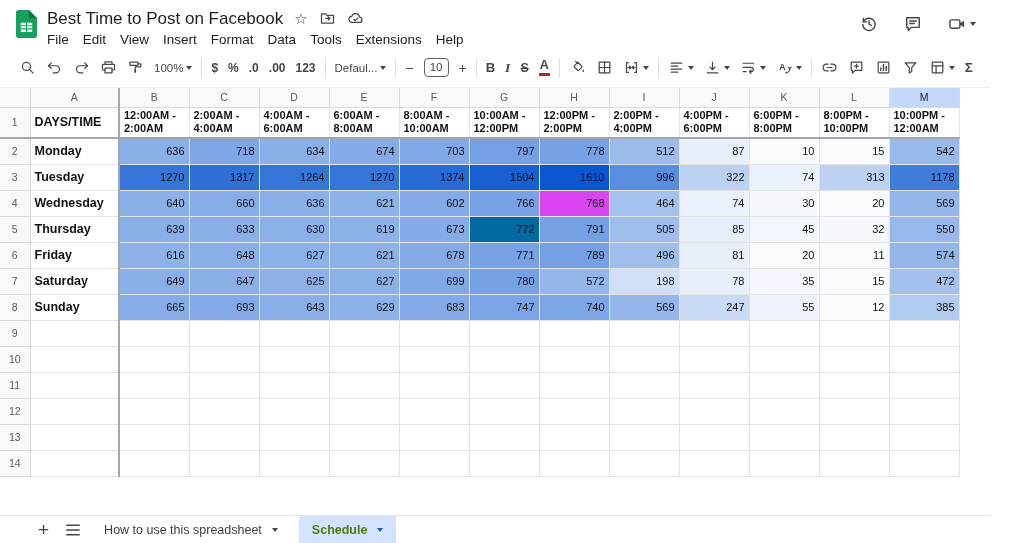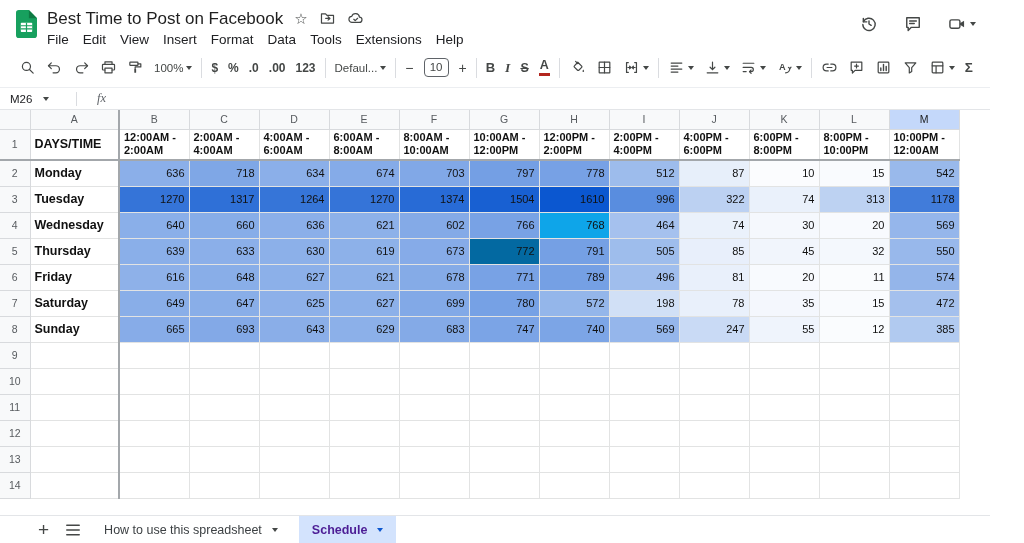--- a/index.html
+++ b/index.html
@@ -66,21 +66,21 @@
   .num{text-align:right}
   .fz-r{border-right:2px solid #a3a7ab}
   .fz-b{border-bottom:2px solid #a3a7ab}
 
   
   .sheetbar{height:28px;flex:none;display:flex;align-items:center;gap:8px;padding-left:38px;
             border-top:1px solid #e3e5e8;background:#fff}
   .plus{font-size:19px;color:#444746;line-height:1;margin-right:6px}
   .tab{display:flex;align-items:center;height:100%;padding:0 13px;font-size:12.5px;color:#3c4043}
   .tab span:first-child{margin-right:7px}
-  .tab.active{background:#d3e3fd;color:#4c1d95;font-weight:700}
+  .tab.active{background:#d3e3fd;color:#4d7c0f;font-weight:700}
   .tab.active .caret{border-top-color:#0b57d0}
 </style>
 </head>
 <body>
 
 <svg xmlns="http://www.w3.org/2000/svg" style="position:absolute;width:0;height:0" aria-hidden="true">
 <defs>
   <symbol id="sy-search" viewBox="0 0 24 24">
         <circle cx="10.5" cy="10.5" r="5.7"></circle>
         <path d="M14.8 14.8 20 20"></path>
@@ -368,28 +368,20 @@
         <svg class="ic" data-name="table-views-icon">
           <use href="#sy-table-views"></use>
         </svg>
         <span class="caret" data-name="chevron-down-icon"></span>
       </button>
       <button class="tbtn t-text" data-name="functions-button">
         <span data-name="functions-label">Σ</span>
       </button>
     </div>
 
-  <div class="fbar" data-name="formula-bar">
-    <div class="namebox" data-name="name-box">
-      <span data-name="name-box-value">M26</span>
-      <span class="caret" data-name="chevron-down-icon"></span>
-    </div>
-    <div class="vsep" data-name="divider"></div>
-    <span class="fx" data-name="fx-icon">fx</span>
-  </div>
 
   <div class="gridwrap" data-name="spreadsheet-grid">
     <table id="grid" data-name="spreadsheet-table">
         <colgroup>
           <col style="width:30px">
           <col style="width:89px">
           <col style="width:70px">
           <col style="width:70px">
           <col style="width:70px">
           <col style="width:70px">
@@ -505,21 +497,21 @@
           </tr>
           <tr data-name="row-wednesday">
             <td class="rownum" data-name="row-number-4">4</td>
             <td class="cell daycell fz-r" data-name="cell-A4">Wednesday</td>
             <td class="cell num" style="background:rgb(138,175,233)" data-name="cell-B4">640</td>
             <td class="cell num" style="background:rgb(135,173,232)" data-name="cell-C4">660</td>
             <td class="cell num" style="background:rgb(139,175,233)" data-name="cell-D4">636</td>
             <td class="cell num" style="background:rgb(141,177,233)" data-name="cell-E4">621</td>
             <td class="cell num" style="background:rgb(132,170,231)" data-name="cell-F4">602</td>
             <td class="cell num" style="background:rgb(120,162,229)" data-name="cell-G4">766</td>
-            <td class="cell num" style="background:#0ea5e9" data-name="cell-H4">768</td>
+            <td class="cell num" style="background:#d946ef" data-name="cell-H4">768</td>
             <td class="cell num" style="background:rgb(165,193,238)" data-name="cell-I4">464</td>
             <td class="cell num" style="background:rgb(234,241,251)" data-name="cell-J4">74</td>
             <td class="cell num" style="background:rgb(245,248,253)" data-name="cell-K4">30</td>
             <td class="cell num" style="background:rgb(248,250,254)" data-name="cell-L4">20</td>
             <td class="cell num" style="background:rgb(149,182,235)" data-name="cell-M4">569</td>
           </tr>
           <tr data-name="row-thursday">
             <td class="rownum" data-name="row-number-5">5</td>
             <td class="cell daycell fz-r" data-name="cell-A5">Thursday</td>
             <td class="cell num" style="background:rgb(138,175,233)" data-name="cell-B5">639</td>

